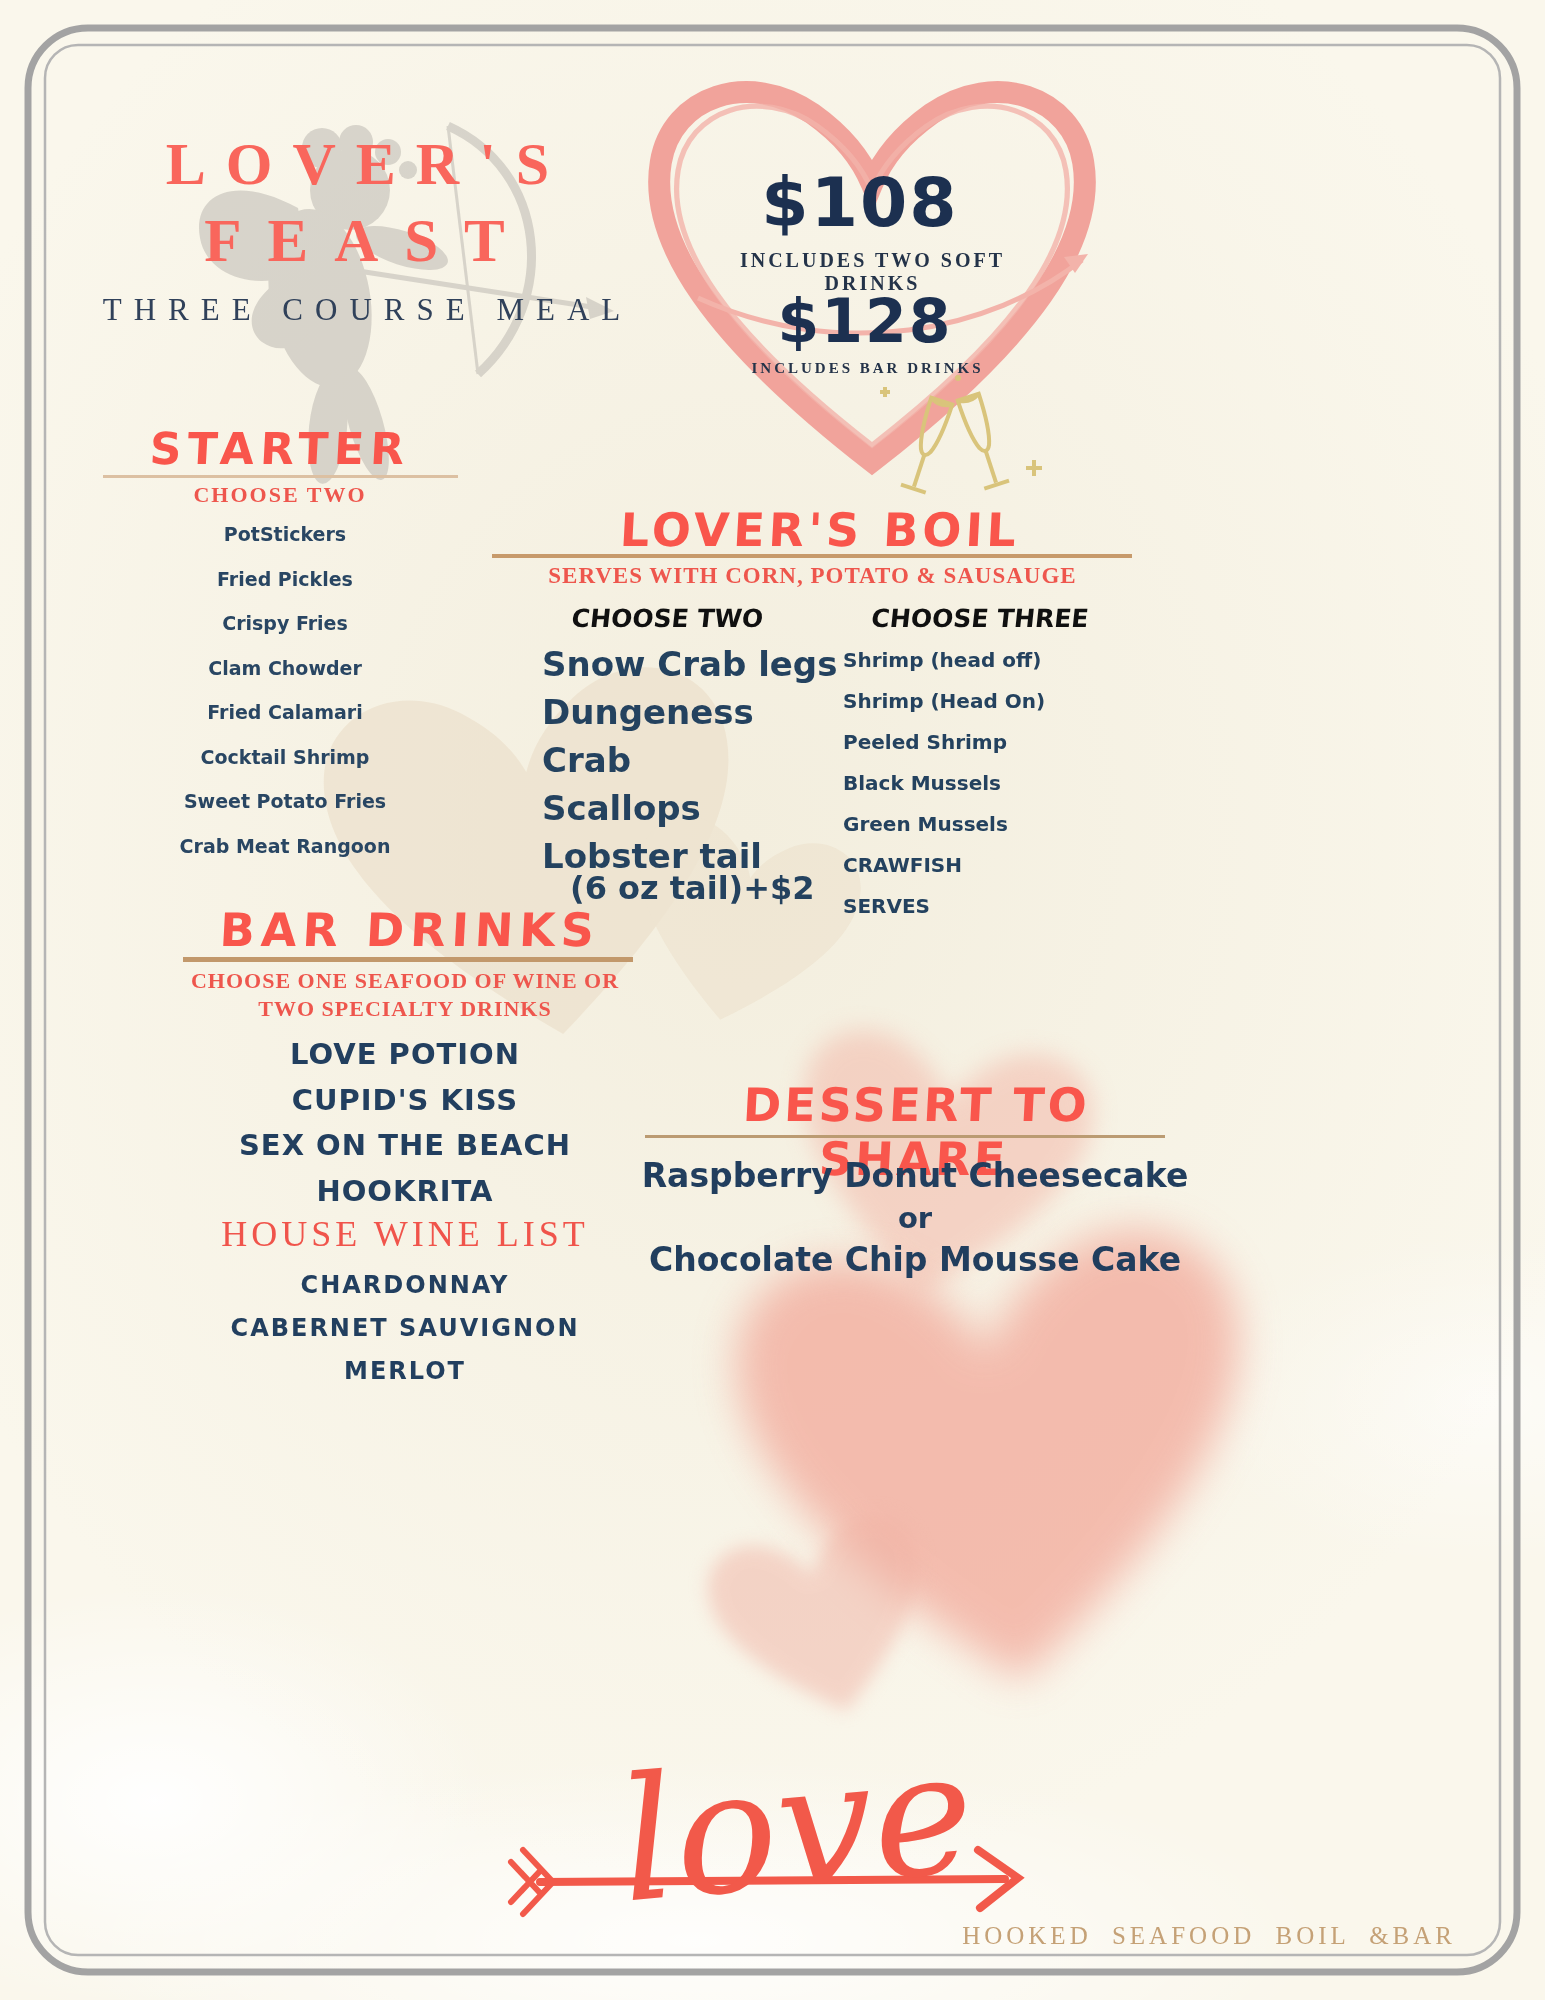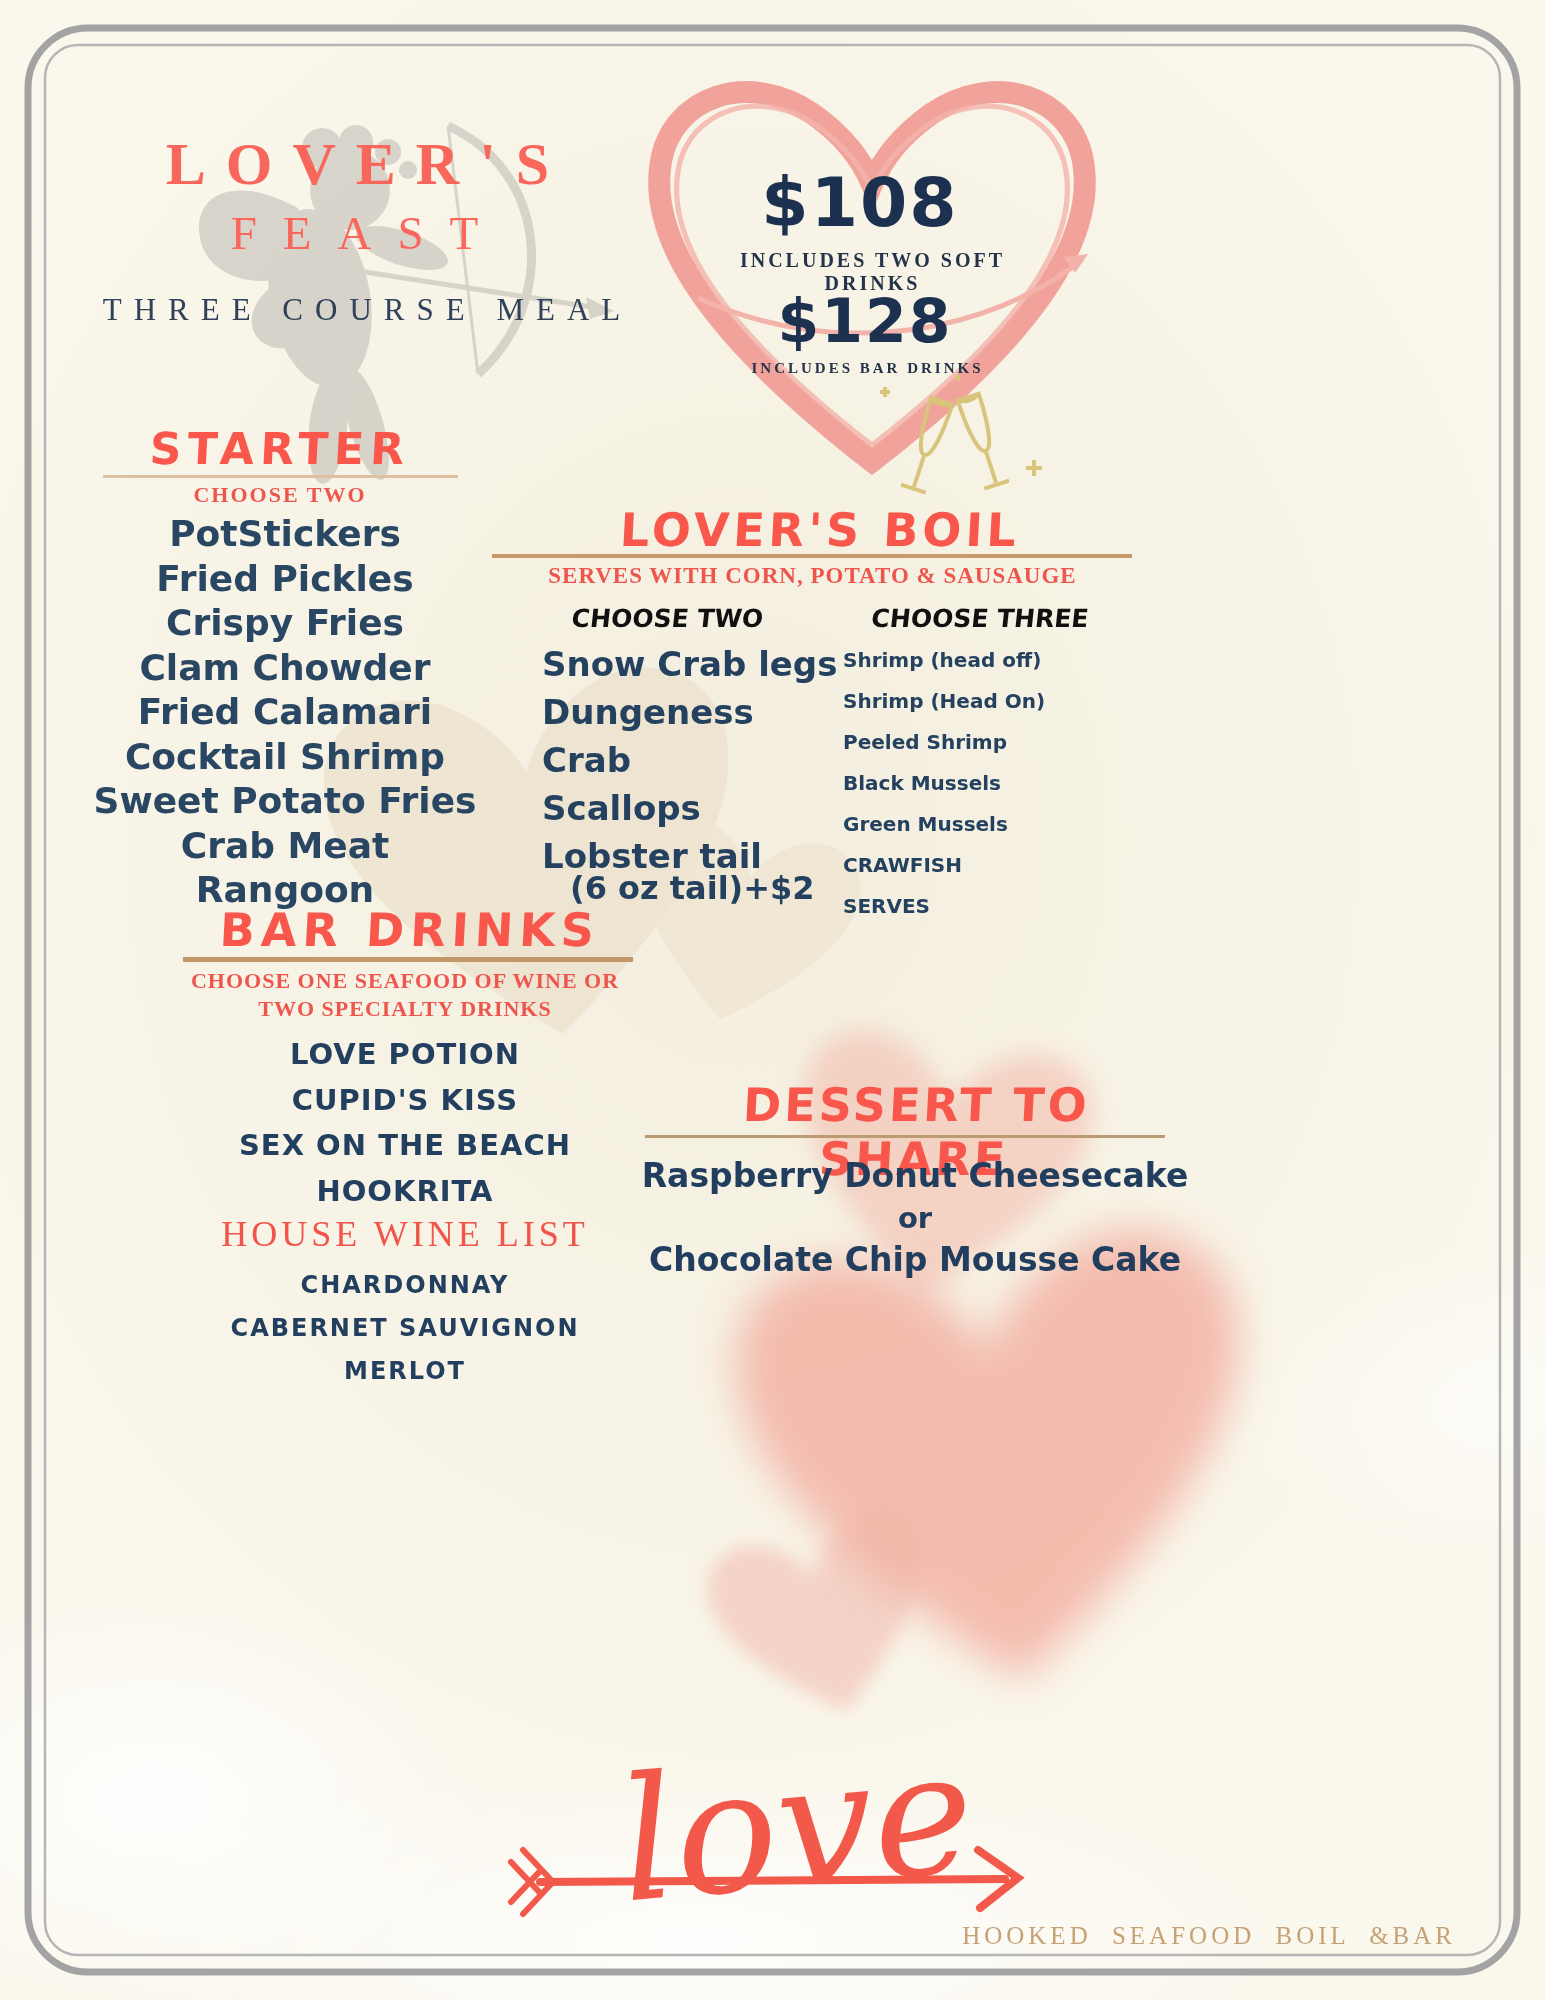--- a/index.html
+++ b/index.html
@@ -13,42 +13,42 @@
       radial-gradient(ellipse 420px 240px at 96% 70%, rgba(255,255,255,.6), rgba(255,255,255,0) 70%);
     font-family:"DejaVu Sans", sans-serif;
   }
   .abs{position:absolute;}
   .c{text-align:center;}
   svg.layer{position:absolute;left:0;top:0;pointer-events:none;}
 
   
   .title1{left:95px;top:130px;width:545px;font-family:"Liberation Serif",serif;font-weight:bold;
           font-size:60px;letter-spacing:20px;color:#f9665c;}
-  .title2{left:95px;top:206px;width:545px;font-family:"Liberation Serif",serif;font-weight:normal;
-          font-size:47px;letter-spacing:26px;color:#f9665c;}
+  .title2{left:95px;top:206px;width:545px;font-family:"Liberation Serif",serif;font-weight:bold;
+          font-size:61px;letter-spacing:26px;color:#f9665c;}
   .course{left:75px;top:292px;width:585px;font-family:"Liberation Serif",serif;
           font-size:31px;letter-spacing:12px;color:#30415a;}
 
   .price-big{font-weight:bold;color:#1c3050;letter-spacing:2px;}
   .price1{left:690px;top:163px;width:340px;font-size:68px;}
   .price2{left:700px;top:286px;width:330px;font-size:60px;}
   .price-note{font-family:"Liberation Serif",serif;color:#243349;letter-spacing:3px;font-weight:bold;}
   .note1{left:690px;top:249px;width:365px;font-size:20px;}
   .note2{left:700px;top:360px;width:335px;font-size:15px;}
 
   
   .sec-title{font-weight:bold;color:#f9564c;transform:skewX(-3deg);}
   .tan-line{background:#c79a6b;}
   .sec-sub{font-family:"Liberation Serif",serif;font-weight:bold;color:#ee564d;}
 
   .starter-title{left:100px;top:423px;width:360px;font-size:44px;letter-spacing:6px;}
   .starter-line{left:103px;top:475px;width:355px;height:3px;background:#dcc0a2;}
   .starter-sub{left:100px;top:482px;width:360px;font-size:22px;letter-spacing:2px;}
   .starter-items{left:90px;top:512px;width:390px;}
-  .starter-items .menu-item{font-size:36px;font-weight:bold;color:#294663;line-height:44.5px;text-align:center;}
+  .starter-items .menu-item{font-size:19px;font-weight:bold;color:#294663;line-height:44.5px;text-align:center;}
 
   .boil-title{left:540px;top:503px;width:560px;font-size:46px;letter-spacing:4px;}
   .boil-line{left:492px;top:554px;width:640px;height:4px;}
   .boil-sub{left:490px;top:563px;width:645px;font-size:23px;letter-spacing:1px;}
   .col-label{font-size:25px;font-weight:bold;color:#101010;transform:skewX(-6deg);}
   .boil-col1-label{left:545px;top:604px;width:245px;}
   .boil-col2-label{left:850px;top:604px;width:260px;}
   .boil-col1{left:542px;top:640px;width:310px;}
   .boil-col1 .menu-item{font-size:34px;font-weight:bold;color:#24425f;line-height:48px;text-align:left;}
   .boil-col1 .menu-item:nth-child(5){margin-top:-16px;padding-left:28px;font-size:32px;}

